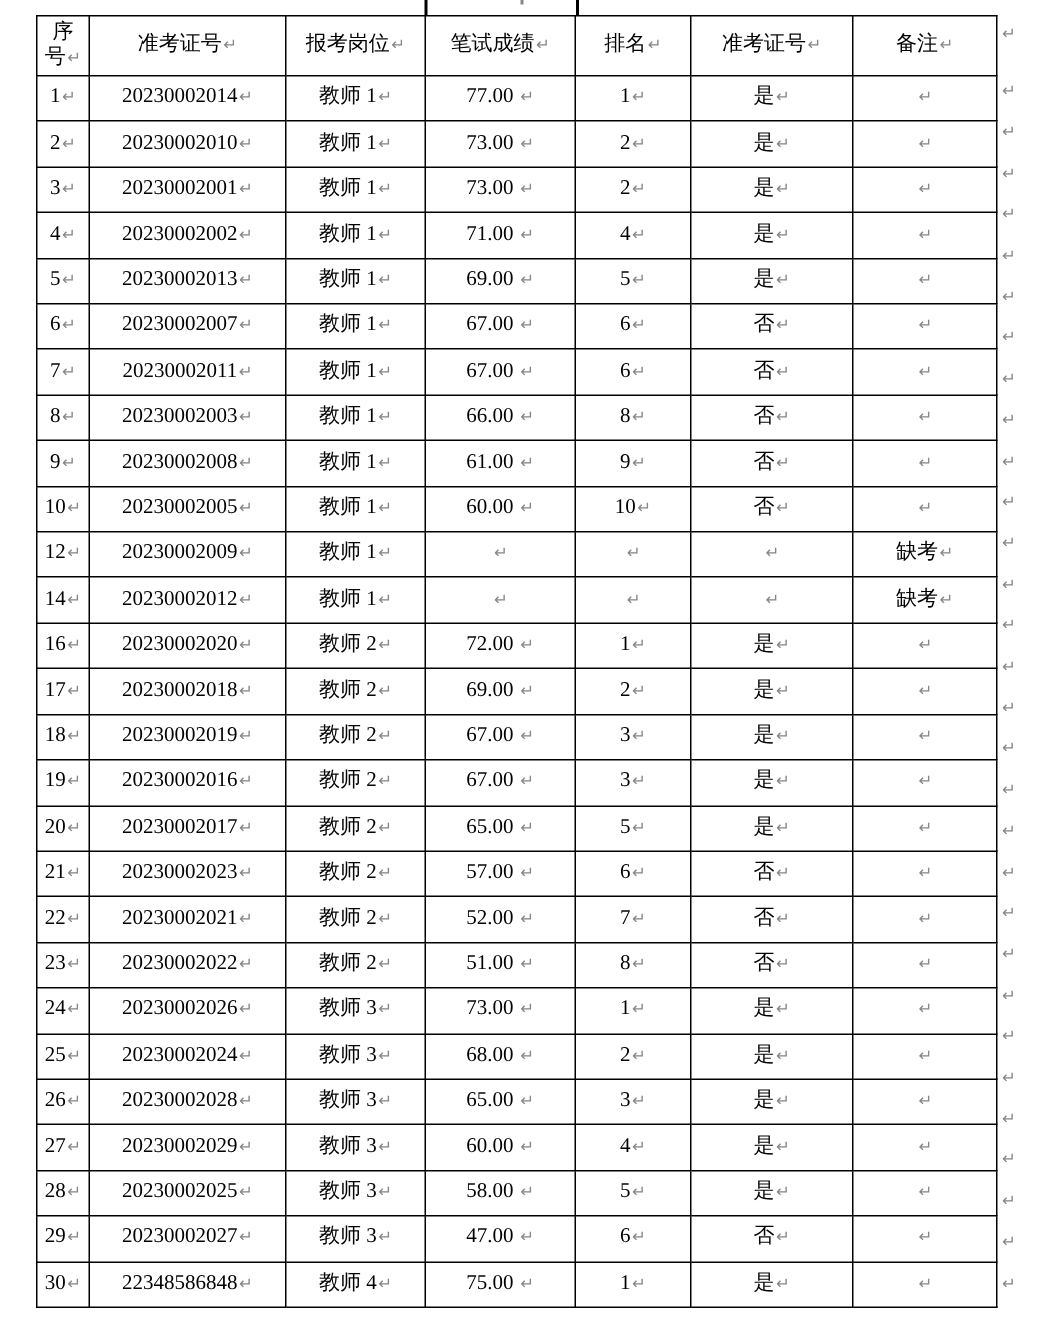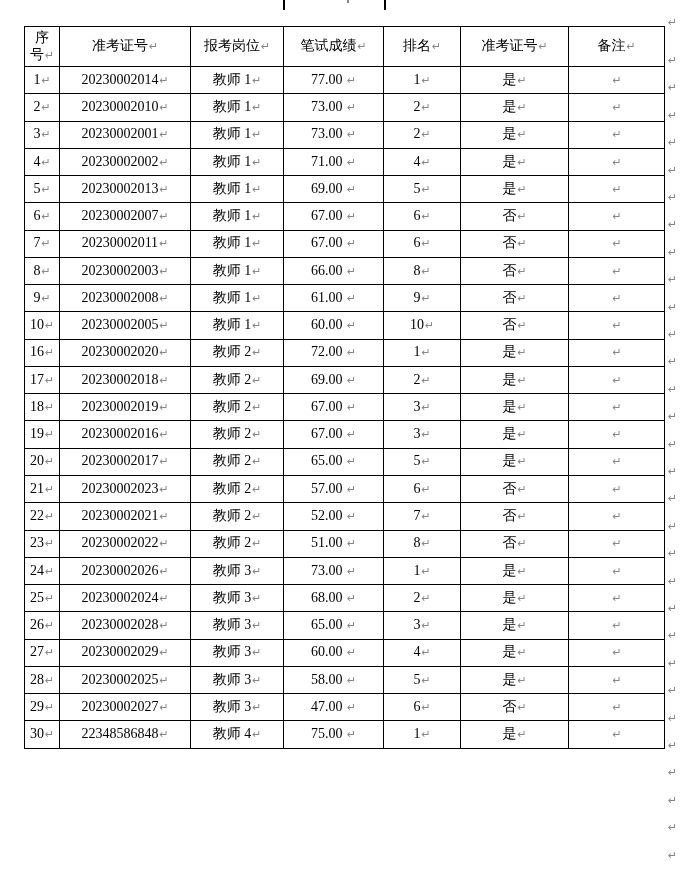--- a/index.html
+++ b/index.html
@@ -20,24 +20,23 @@
     left: 0; top: 0;
     width: 699px;
     height: 878px;
     background: #ffffff;
   }
   table.doc-table {
     position: absolute;
     left: 24px;
     top: 10px;
     width: 640px;
-    height: 723px;
+    height: 862px;
     border-collapse: collapse;
     table-layout: fixed;
-    margin-top: 16px;
   }
   .doc-table th, .doc-table td {
     border: 1px solid #000000;
     text-align: center;
     vertical-align: middle;
     padding: 0 4px;
     font-size: 14px;
     font-weight: normal;
     line-height: 1.2;
     color: #000000;
@@ -197,20 +196,38 @@
           <td><span class="pilcrow">↵</span></td>
         </tr>
         <tr>
           <td><span class="cell-text">10</span><span class="pilcrow">↵</span></td>
           <td><span class="cell-text">20230002005</span><span class="pilcrow">↵</span></td>
           <td><span class="cell-text">教师 1</span><span class="pilcrow">↵</span></td>
           <td><span class="cell-text">60.00&nbsp;</span><span class="pilcrow">↵</span></td>
           <td><span class="cell-text">10</span><span class="pilcrow">↵</span></td>
           <td><span class="cell-text">否</span><span class="pilcrow">↵</span></td>
           <td><span class="pilcrow">↵</span></td>
+        </tr>
+        <tr>
+          <td><span class="cell-text">12</span><span class="pilcrow">↵</span></td>
+          <td><span class="cell-text">20230002009</span><span class="pilcrow">↵</span></td>
+          <td><span class="cell-text">教师 1</span><span class="pilcrow">↵</span></td>
+          <td><span class="pilcrow">↵</span></td>
+          <td><span class="pilcrow">↵</span></td>
+          <td><span class="pilcrow">↵</span></td>
+          <td><span class="cell-text">缺考</span><span class="pilcrow">↵</span></td>
+        </tr>
+        <tr>
+          <td><span class="cell-text">14</span><span class="pilcrow">↵</span></td>
+          <td><span class="cell-text">20230002012</span><span class="pilcrow">↵</span></td>
+          <td><span class="cell-text">教师 1</span><span class="pilcrow">↵</span></td>
+          <td><span class="pilcrow">↵</span></td>
+          <td><span class="pilcrow">↵</span></td>
+          <td><span class="pilcrow">↵</span></td>
+          <td><span class="cell-text">缺考</span><span class="pilcrow">↵</span></td>
         </tr>
         <tr>
           <td><span class="cell-text">16</span><span class="pilcrow">↵</span></td>
           <td><span class="cell-text">20230002020</span><span class="pilcrow">↵</span></td>
           <td><span class="cell-text">教师 2</span><span class="pilcrow">↵</span></td>
           <td><span class="cell-text">72.00&nbsp;</span><span class="pilcrow">↵</span></td>
           <td><span class="cell-text">1</span><span class="pilcrow">↵</span></td>
           <td><span class="cell-text">是</span><span class="pilcrow">↵</span></td>
           <td><span class="pilcrow">↵</span></td>
         </tr>

